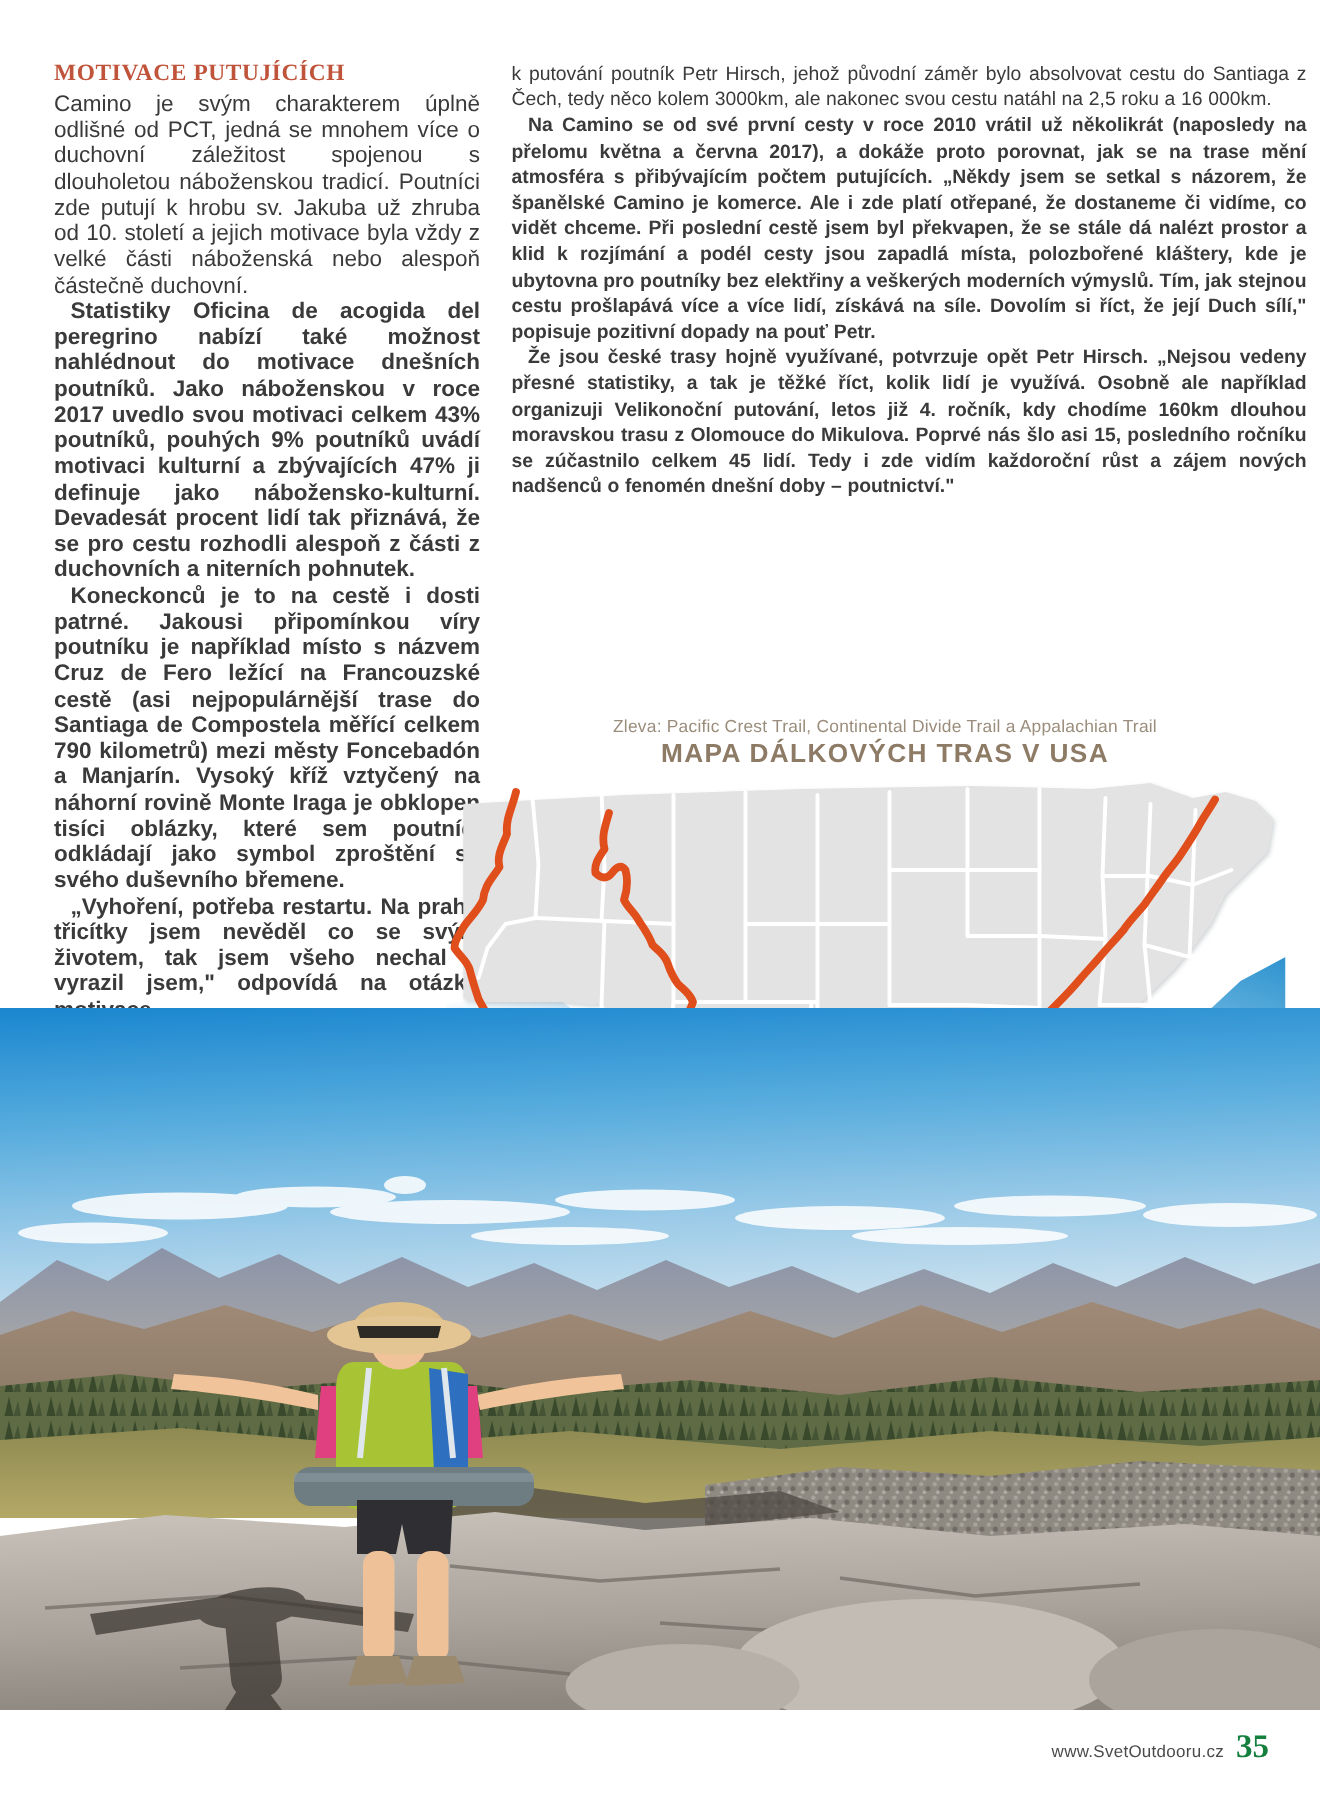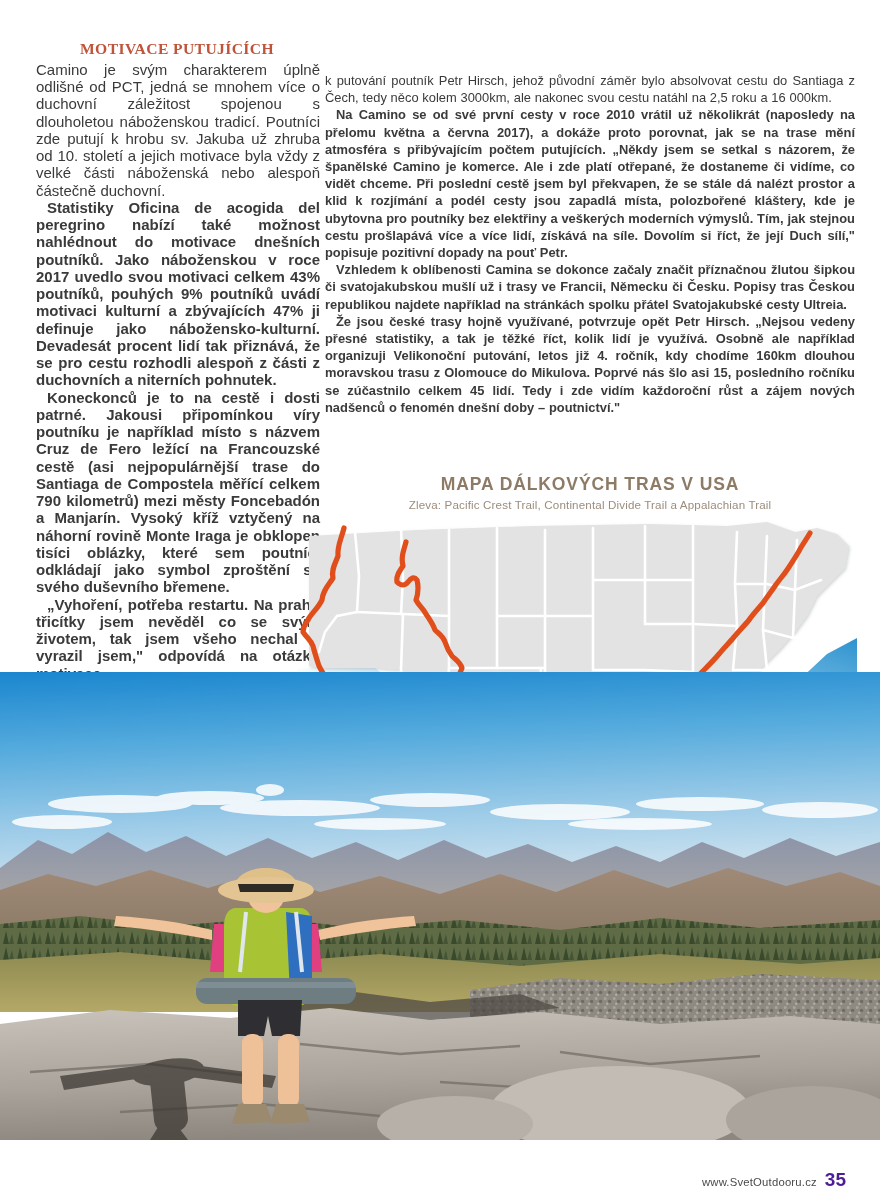--- a/index.html
+++ b/index.html
@@ -5,32 +5,32 @@
   html,body{margin:0;padding:0;background:#ffffff;}
   body{
     width:880px;height:1199px;position:relative;overflow:hidden;
     font-family:"Liberation Sans","DejaVu Sans",sans-serif;
     color:#3b3b3b;
   }
 
   
   .col{position:absolute;top:40px;}
   .col-left{left:36px;width:284px;}
-  .col-right{left:325px;width:530px;margin-top:32px;}
+  .col-right{left:341px;width:530px;}
 
   .sec-head{
     font-family:"Liberation Serif","DejaVu Serif",serif;
     font-weight:bold;
     color:#c0543a;
     font-size:16.5px;
     letter-spacing:.4px;
     margin:0 0 3px 0;
     line-height:1.15;
   }
-  .col-left .sec-head{font-size:15.6px;margin-left:44px;}
+  .col-left .sec-head{font-size:15.6px;}
   .sec-head.spaced{margin-top:17px;}
 
   p.body{
     margin:0;
     font-size:12.9px;
     line-height:17.2px;
     text-align:justify;
     color:#3a3a3a;
     -webkit-hyphens:none;hyphens:none;
     word-spacing:.2px;
@@ -49,52 +49,51 @@
     letter-spacing:.15px;line-height:14px;
   }
   #map-canvas{position:absolute;left:-28px;top:46px;width:560px;height:262px;}
 
   
   #photo{position:absolute;left:0;top:672px;width:880px;height:468px;overflow:hidden;}
   #photo svg{display:block;width:880px;height:468px;}
 
   
   #footer{
-    position:absolute;right:34px;bottom:8px;
+    position:absolute;right:34px;bottom:22px;
     display:flex;align-items:baseline;gap:8px;justify-content:flex-end;
   }
   #footer-url{font-size:11.3px;color:#4a4a4a;letter-spacing:.2px;}
   #footer-page{
-    font-family:Liberation Sans, sans-serif;
-    font-weight:bold;font-size:19px;color:#4c1d95;
+    font-family:Liberation Serif, serif;
+    font-weight:bold;font-size:22px;color:#15803d;
   }
 </style>
 </head>
 <body>
 
 <div class="col col-left">
   <h2 class="sec-head">MOTIVACE PUTUJÍCÍCH</h2>
   <p class="body">Camino je svým charakterem úplně odlišné od PCT, jedná se mnohem více o duchovní záležitost spojenou s dlouholetou náboženskou tradicí. Poutníci zde putují k hrobu sv. Jakuba už zhruba od 10. století a jejich motivace byla vždy z velké části náboženská nebo alespoň částečně duchovní.</p>
   <p class="body">Statistiky Oficina de acogida del peregrino nabízí také možnost nahlédnout do motivace dnešních poutníků. Jako náboženskou v roce 2017 uvedlo svou motivaci celkem 43% poutníků, pouhých 9% poutníků uvádí motivaci kulturní a zbývajících 47% ji definuje jako nábožensko-kulturní. Devadesát procent lidí tak přiznává, že se pro cestu rozhodli alespoň z části z duchovních a niterních pohnutek.</p>
   <p class="body">Koneckonců je to na cestě i dosti patrné. Jakousi připomínkou víry poutníku je například místo s názvem Cruz de Fero ležící na Francouzské cestě (asi nejpopulárnější trase do Santiaga de Compostela měřící celkem 790 kilometrů) mezi městy Foncebadón a Manjarín. Vysoký kříž vztyčený na náhorní rovině Monte Iraga je obklopen tisíci oblázky, které sem poutníci odkládají jako symbol zproštění se svého duševního břemene.</p>
 
   <p class="body">„Vyhoření, potřeba restartu. Na prahu třicítky jsem nevěděl co se svým životem, tak jsem všeho nechal a vyrazil jsem," odpovídá na otázku motivace</p>
 </div>
 
 <div class="col col-right">
   <p class="body">k putování poutník Petr Hirsch, jehož původní záměr bylo absolvovat cestu do Santiaga z Čech, tedy něco kolem 3000km, ale nakonec svou cestu natáhl na 2,5 roku a 16 000km.</p>
   <p class="body">Na Camino se od své první cesty v roce 2010 vrátil už několikrát (naposledy na přelomu května a června 2017), a dokáže proto porovnat, jak se na trase mění atmosféra s přibývajícím počtem putujících. „Někdy jsem se setkal s názorem, že španělské Camino je komerce. Ale i zde platí otřepané, že dostaneme či vidíme, co vidět chceme. Při poslední cestě jsem byl překvapen, že se stále dá nalézt prostor a klid k rozjímání a podél cesty jsou zapadlá místa, polozbořené kláštery, kde je ubytovna pro poutníky bez elektřiny a veškerých moderních výmyslů. Tím, jak stejnou cestu prošlapává více a více lidí, získává na síle. Dovolím si říct, že její Duch sílí," popisuje pozitivní dopady na pouť Petr.</p>
 
-  <p class="body">Vzhledem k oblíbenosti Camina se dokonce začaly značit příznačnou žlutou šipkou či svatojakubskou mušlí už i trasy ve Francii, Německu či Česku. Popisy tras Českou republikou najdete například na stránkách spolku přátel Svatojakubské cesty Ultreia.</p>
   <p class="body">Že jsou české trasy hojně využívané, potvrzuje opět Petr Hirsch. „Nejsou vedeny přesné statistiky, a tak je těžké říct, kolik lidí je využívá. Osobně ale například organizuji Velikonoční putování, letos již 4. ročník, kdy chodíme 160km dlouhou moravskou trasu z Olomouce do Mikulova. Poprvé nás šlo asi 15, posledního ročníku se zúčastnilo celkem 45 lidí. Tedy i zde vidím každoroční růst a zájem nových nadšenců o fenomén dnešní doby – poutnictví."</p>
 </div>
 
 <div id="map-block">
+  <div id="map-subtitle">Zleva: Pacific Crest Trail, Continental Divide Trail a Appalachian Trail</div>
   <div id="map-title">MAPA DÁLKOVÝCH TRAS V USA</div>
-  <div id="map-subtitle">Zleva: Pacific Crest Trail, Continental Divide Trail a Appalachian Trail</div>
 
   <svg id="map-canvas" viewBox="0 0 560 262">
     <defs>
       <linearGradient id="oceanGrad" x1="0" y1="0" x2="0.35" y2="1">
         <stop offset="0%" stop-color="#ffffff"></stop>
         <stop offset="28%" stop-color="#a8d6ef"></stop>
         <stop offset="100%" stop-color="#2f93cf"></stop>
       </linearGradient>
       <linearGradient id="oceanGradE" x1="1" y1="0" x2="0.4" y2="1">
         <stop offset="0%" stop-color="#2f93cf"></stop>

